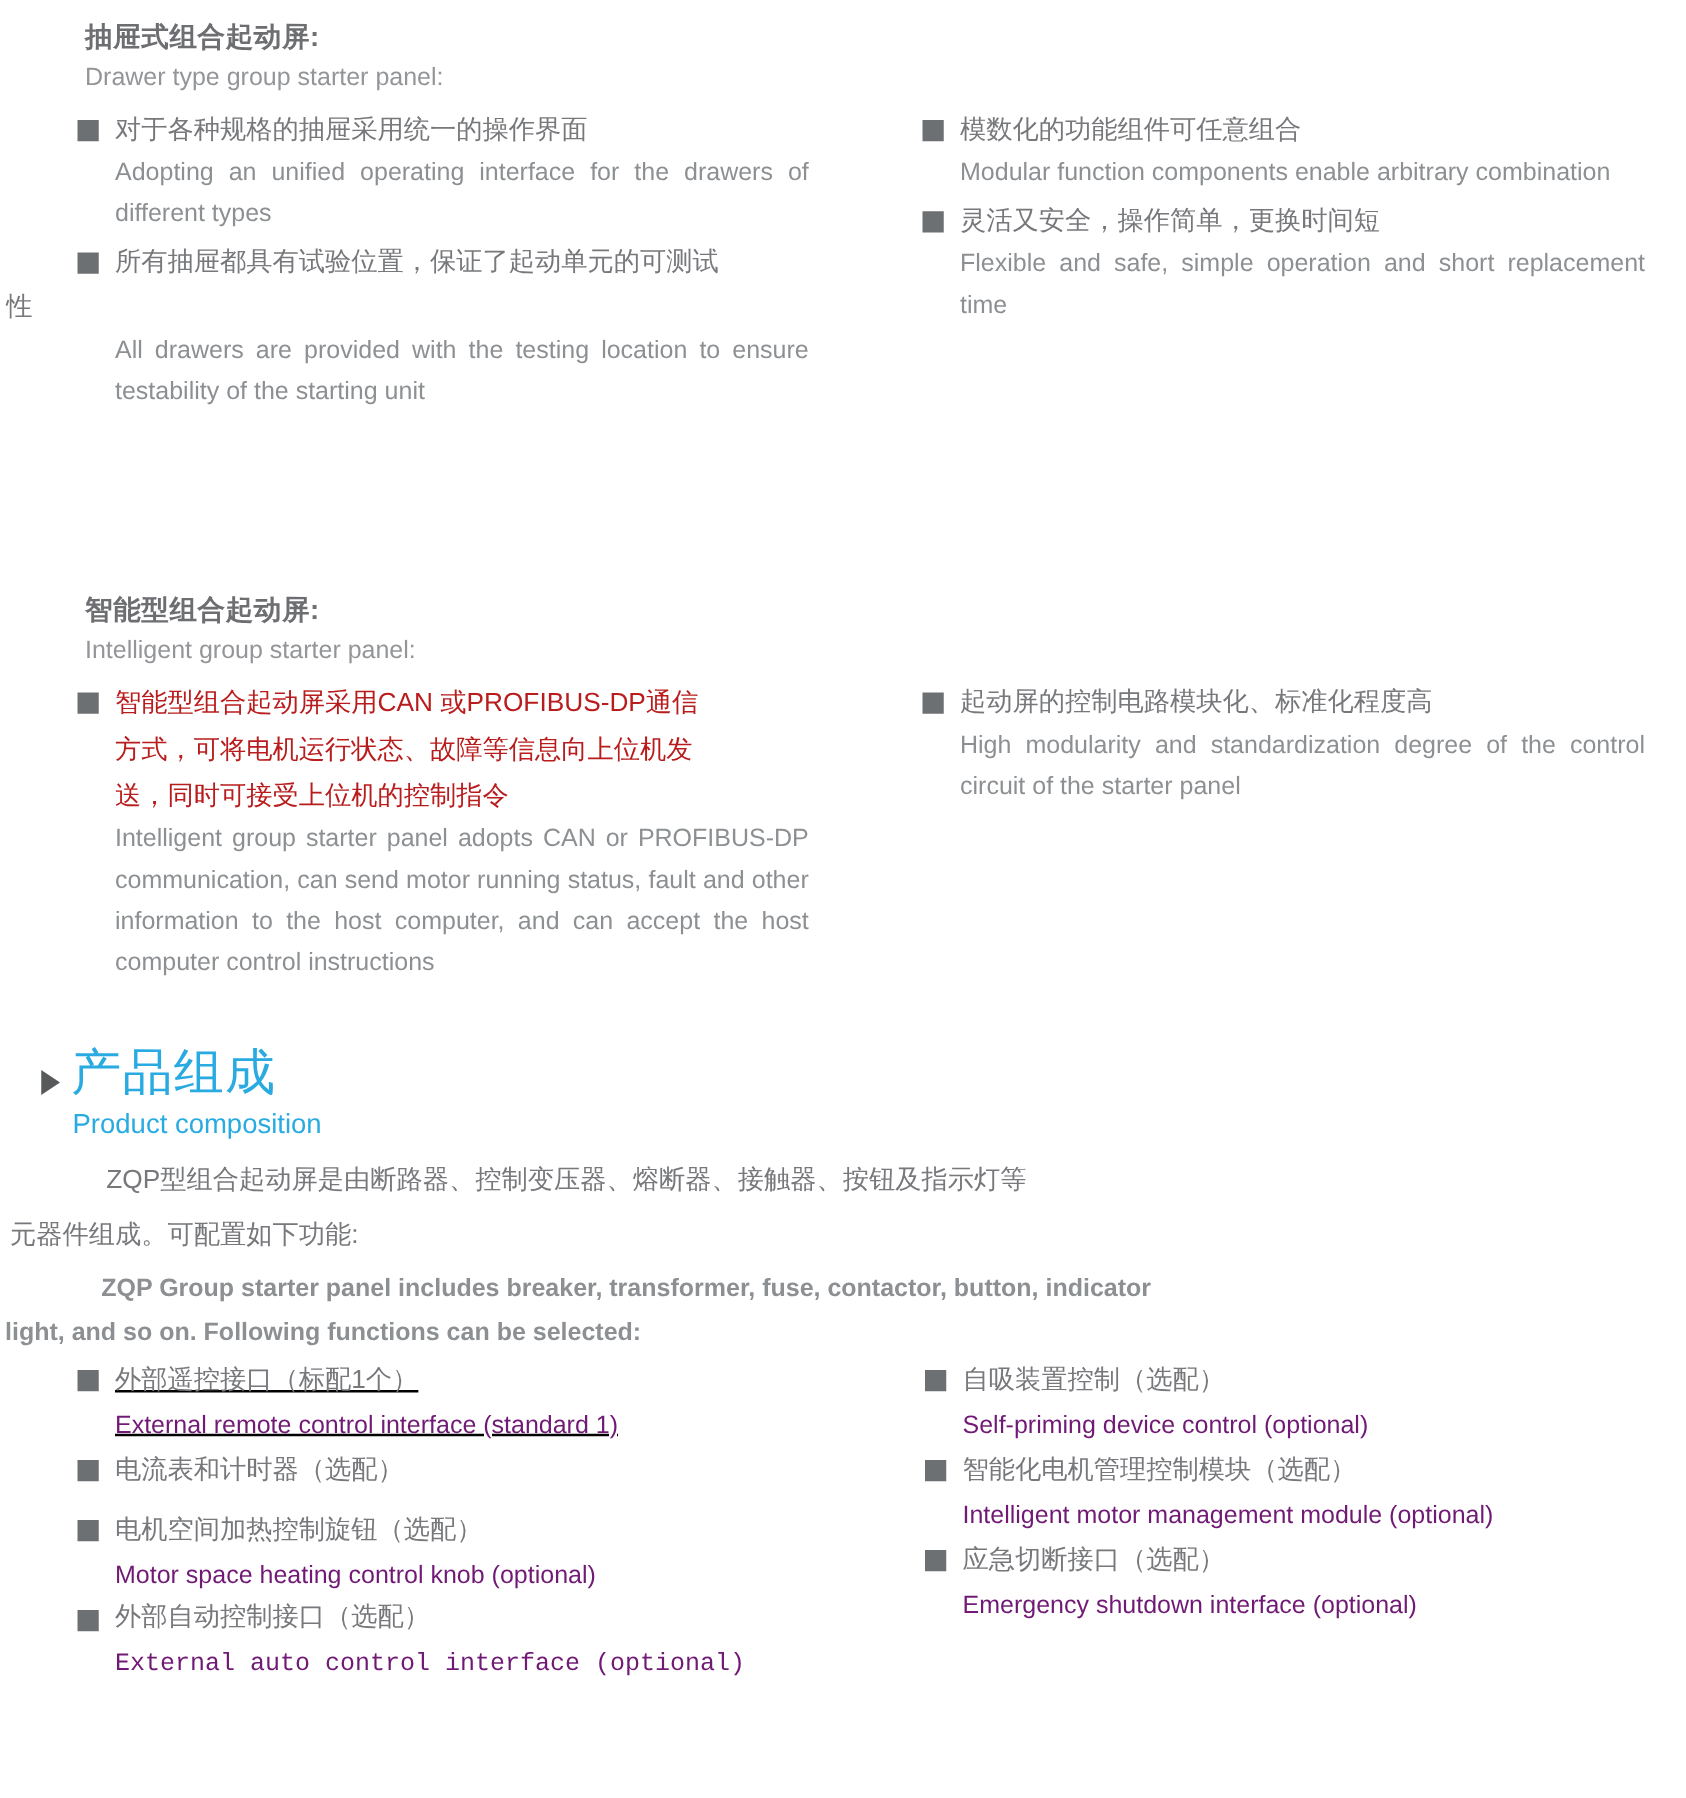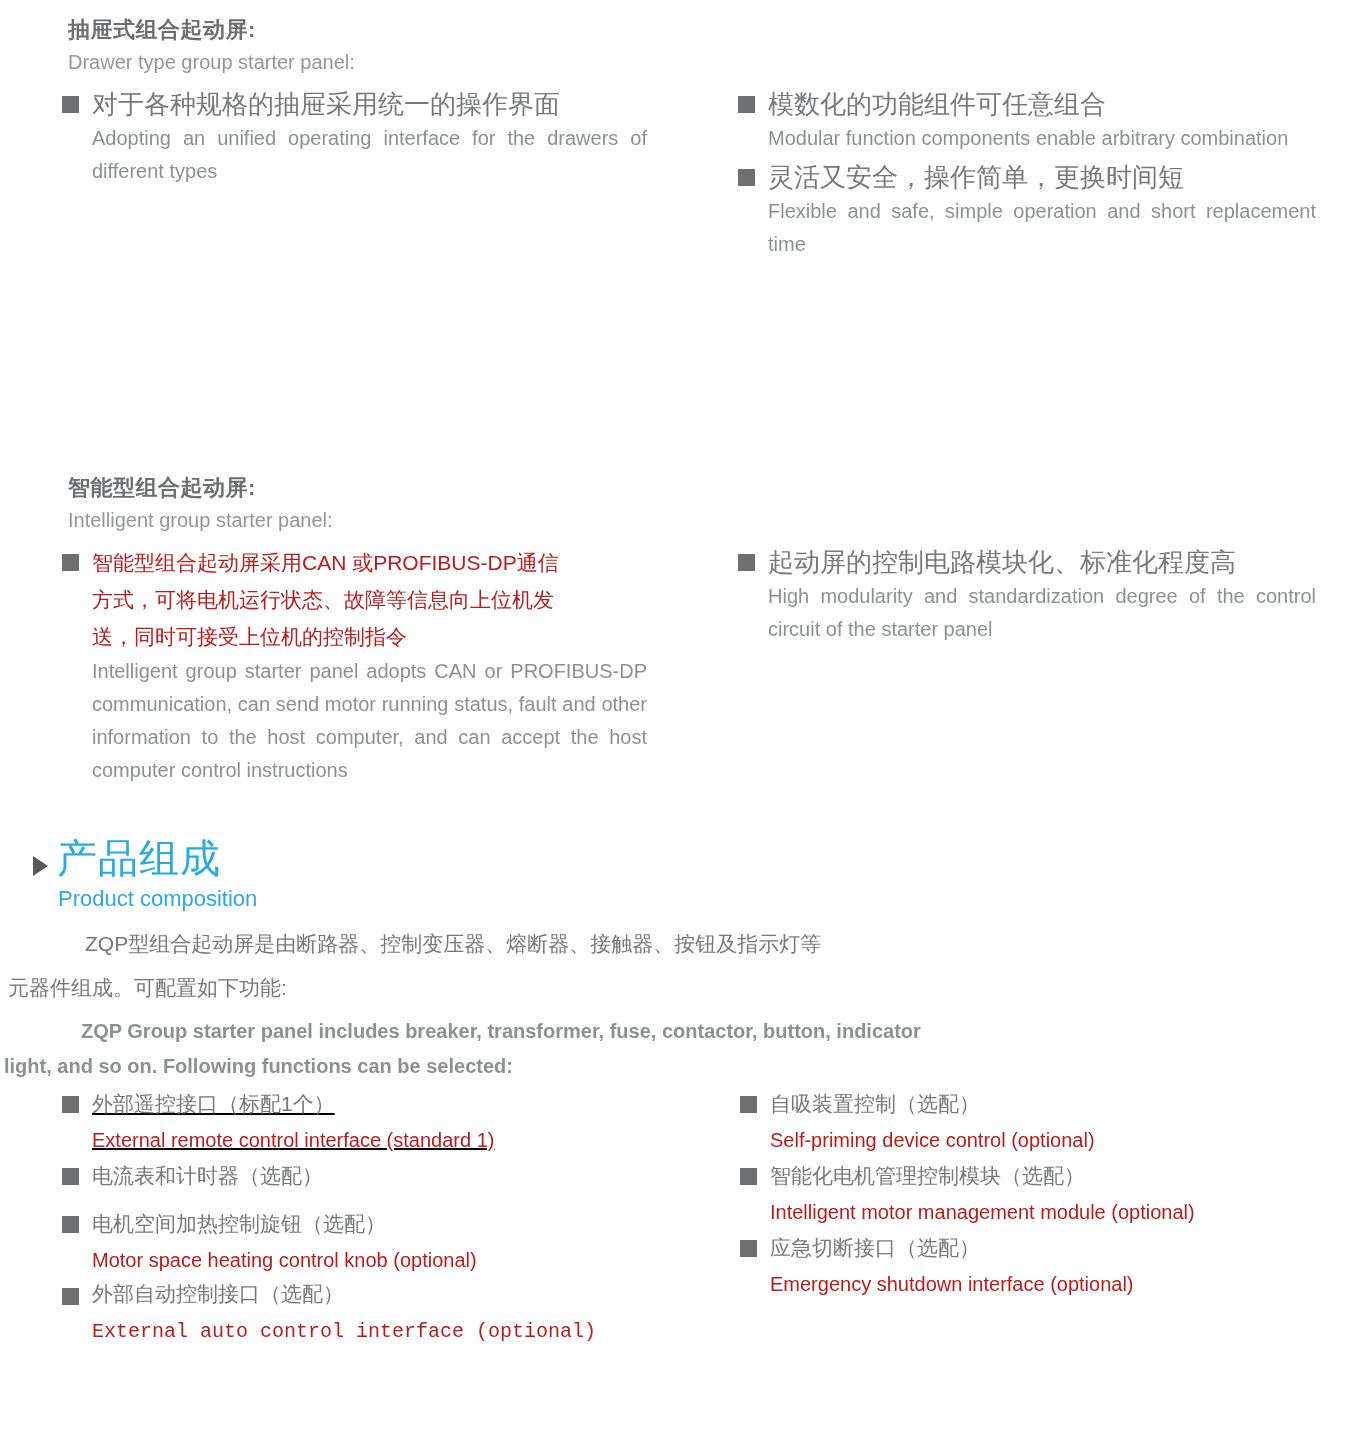--- a/index.html
+++ b/index.html
@@ -31,25 +31,25 @@
   .col { position: absolute; }
   .item { position: relative; padding-left: 30px; margin-bottom: 4px; }
   .sq {
     position: absolute;
     left: 0;
     top: 10px;
     width: 17px;
     height: 17px;
     background: #6D7073;
   }
-  .cn-line   { font-size: 26px; line-height: 36px; color: #77787B; }
+  .cn-line   { font-size: 21px; line-height: 36px; color: #77787B; }
   .cn-wrap   { font-size: 21px; line-height: 37px; color: #b91c1c; }
   .overflow-line { margin-left: -87px; font-size: 21px; line-height: 36px; color: #77787B; }
   .en-text   { font-size: 20px; line-height: 33px; color: #8D9093; text-align: justify; }
-  .en-line36 { font-size: 20px; line-height: 36px; color: #b91c1c; }
+  .en-line36 { font-size: 20px; line-height: 36px; color: #701a75; }
   .cn-line36 { font-size: 21px; line-height: 36px; color: #77787B; }
 
   
   .arrow-right {
     width: 0; height: 0;
     border-top: 10px solid transparent;
     border-bottom: 10px solid transparent;
     border-left: 15px solid #58595B;
   }
   .heading-cn {
@@ -75,20 +75,26 @@
 <div class="page">
 
   <div class="abs sec-title-cn" style="left:68px; top:14px;">抽屉式组合起动屏:</div>
   <div class="abs sec-title-en" style="left:68px; top:48px;">Drawer type group starter panel:</div>
 
   <div class="col" style="left:62px; top:86px; width:585px;">
     <div class="item">
       <span class="sq"></span>
       <div class="cn-line">对于各种规格的抽屉采用统一的操作界面</div>
       <div class="en-text">Adopting an unified operating interface for the drawers of different types</div>
+    </div>
+    <div class="item">
+      <span class="sq"></span>
+      <div class="cn-line">所有抽屉都具有试验位置，保证了起动单元的可测试</div>
+      <div class="overflow-line">性</div>
+      <div class="en-text">All drawers are provided with the testing location to ensure testability of the starting unit</div>
     </div>
   </div>
 
   <div class="col" style="left:738px; top:86px; width:578px;">
     <div class="item">
       <span class="sq"></span>
       <div class="cn-line">模数化的功能组件可任意组合</div>
       <div class="en-text">Modular function components enable arbitrary combination</div>
     </div>
     <div class="item">

